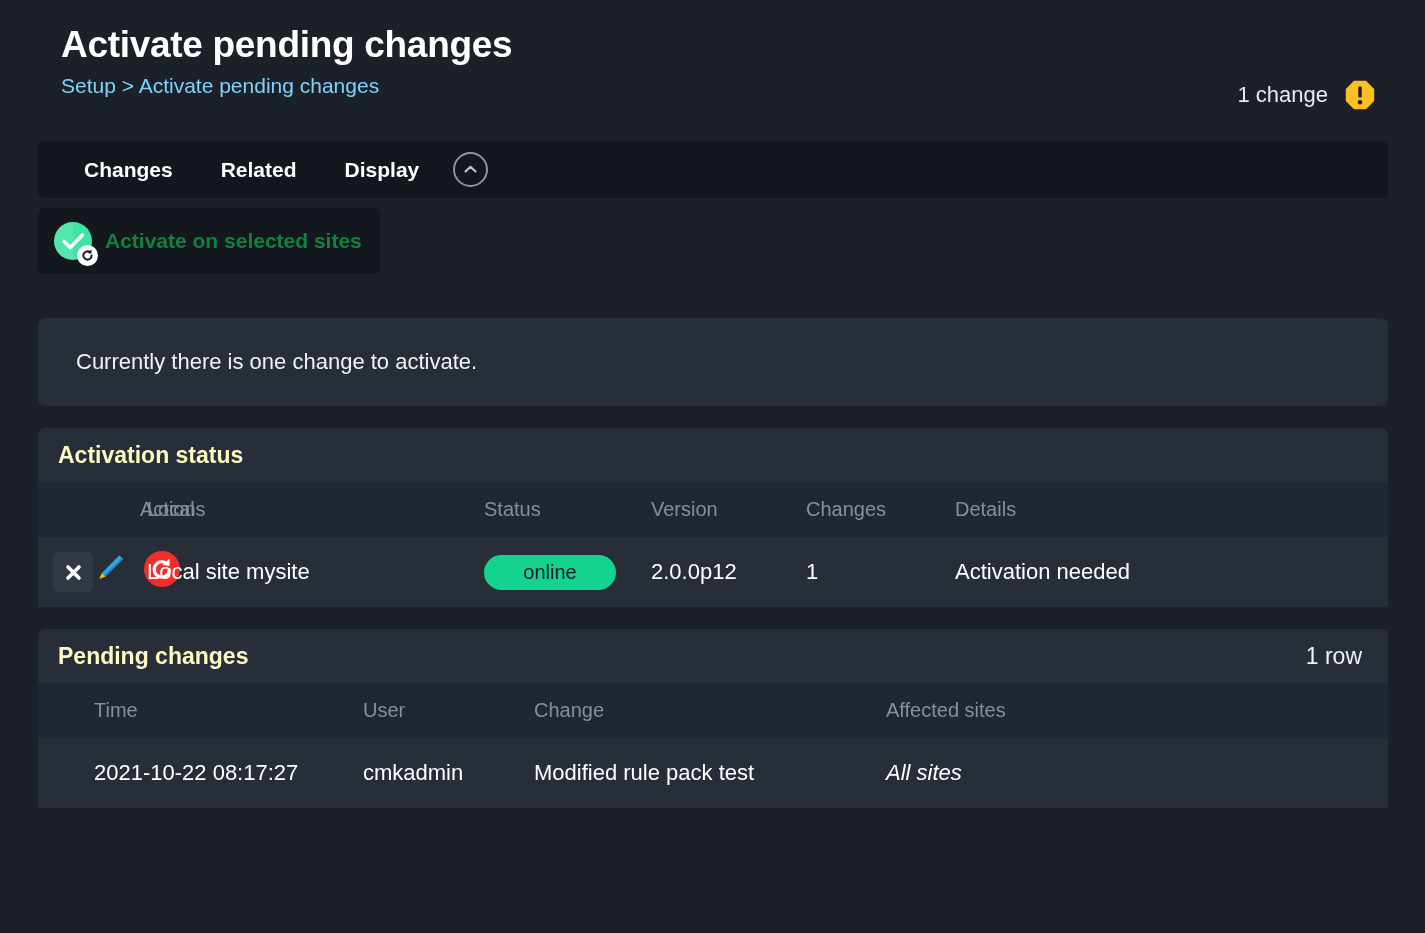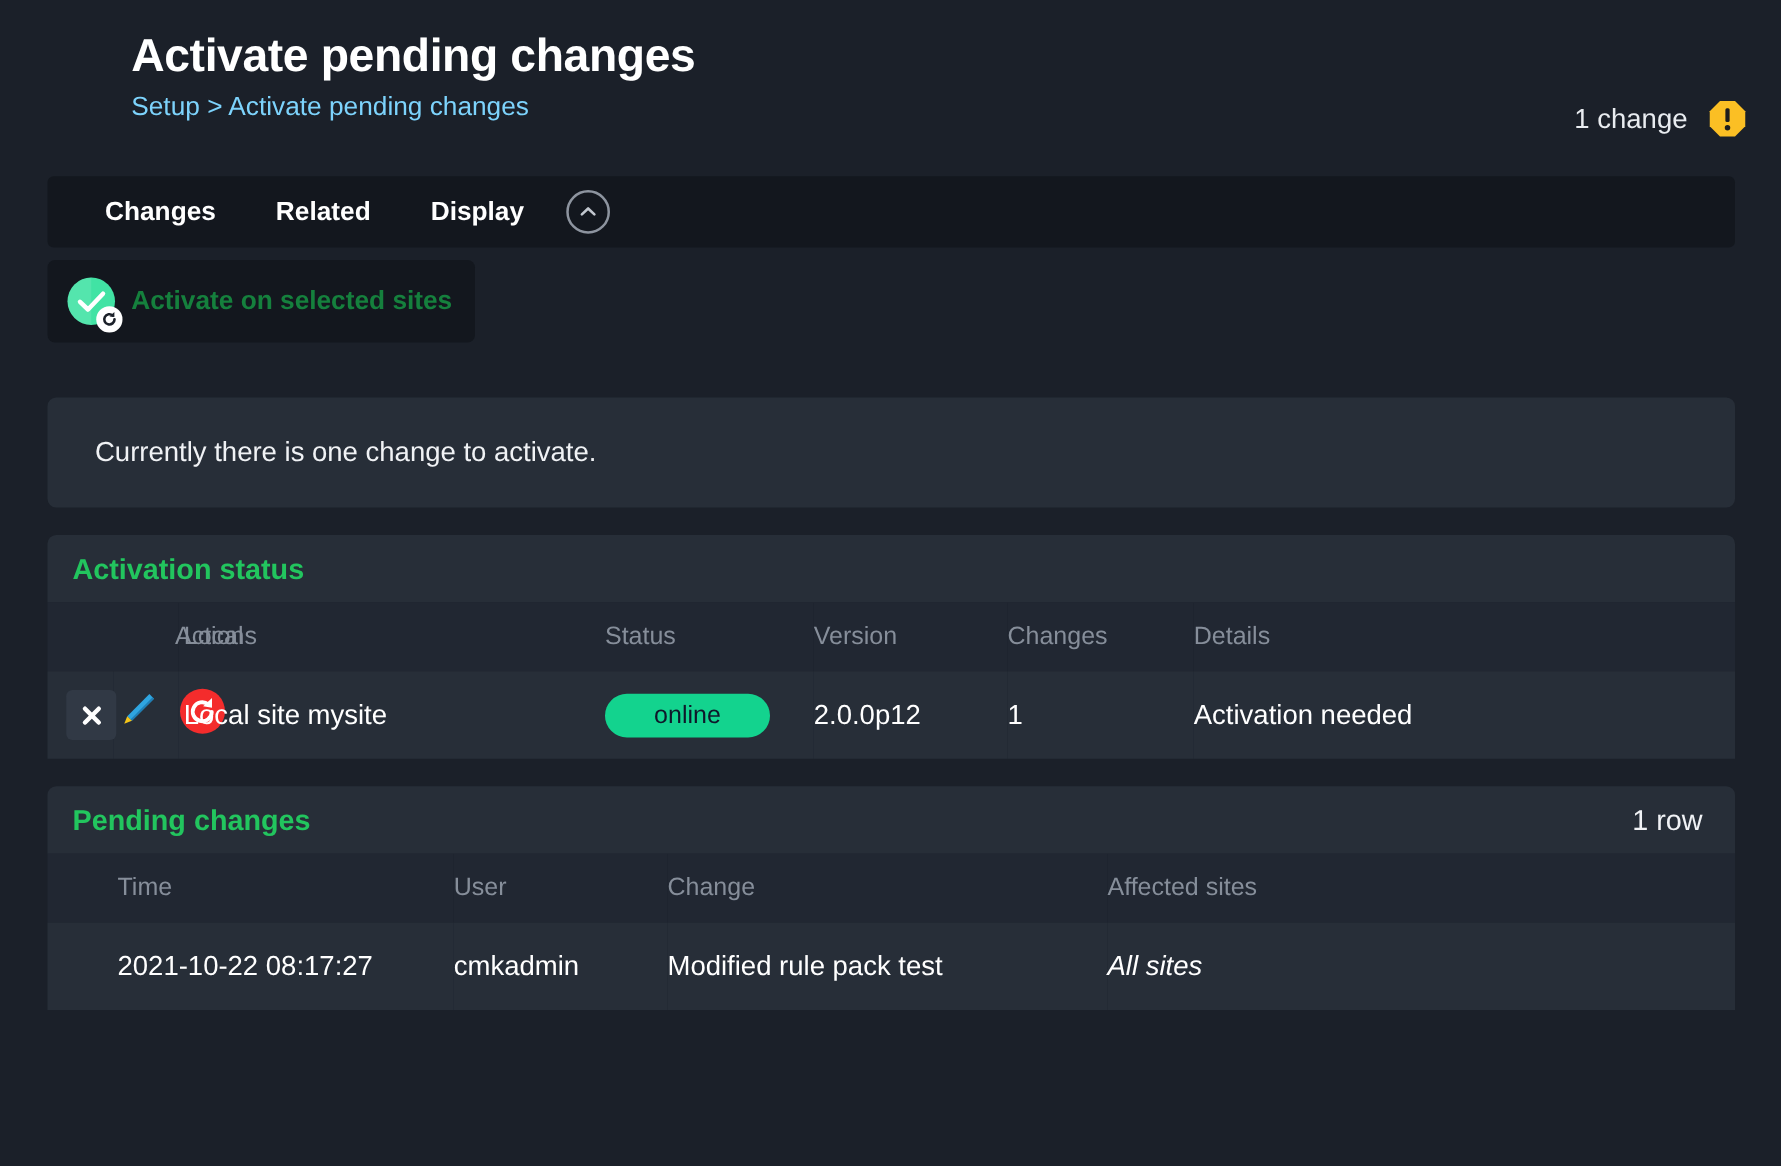--- a/index.html
+++ b/index.html
@@ -9,38 +9,37 @@
     background: #1b2029;
     font-family: "Liberation Sans", sans-serif;
     overflow: hidden;
   }
 
   
   .page-header {
     position: relative;
     padding: 22px 0 0 61px;
     height: 133px;
-    margin-left: 44px;
   }
   .page-title {
     font-size: 37px;
     font-weight: bold;
     color: #ffffff;
     letter-spacing: -0.3px;
     line-height: 46px;
   }
   .breadcrumb {
     font-size: 21px;
     color: #7dd3fc;
     line-height: 34px;
     margin-top: 1px;
   }
   .header-right {
     position: absolute;
-    right: 28px;
+    right: 50px;
     top: 80px;
     display: flex;
     align-items: center;
     gap: 17px;
   }
   .change-count {
     font-size: 22px;
     color: #e9ecf0;
     font-weight: 500;
   }
@@ -153,21 +152,21 @@
     border-radius: 7px 7px 0 0;
     height: 54px;
     display: flex;
     align-items: center;
     justify-content: space-between;
     padding: 0 26px 0 20px;
   }
   .section-title {
     font-size: 23px;
     font-weight: bold;
-    color: #22c55e;
+    color: #fef9c3;
   }
   .section-meta {
     font-size: 23px;
     color: #f0f2f5;
   }
   table.grid {
     width: 100%;
     border-collapse: collapse;
     table-layout: fixed;
   }

